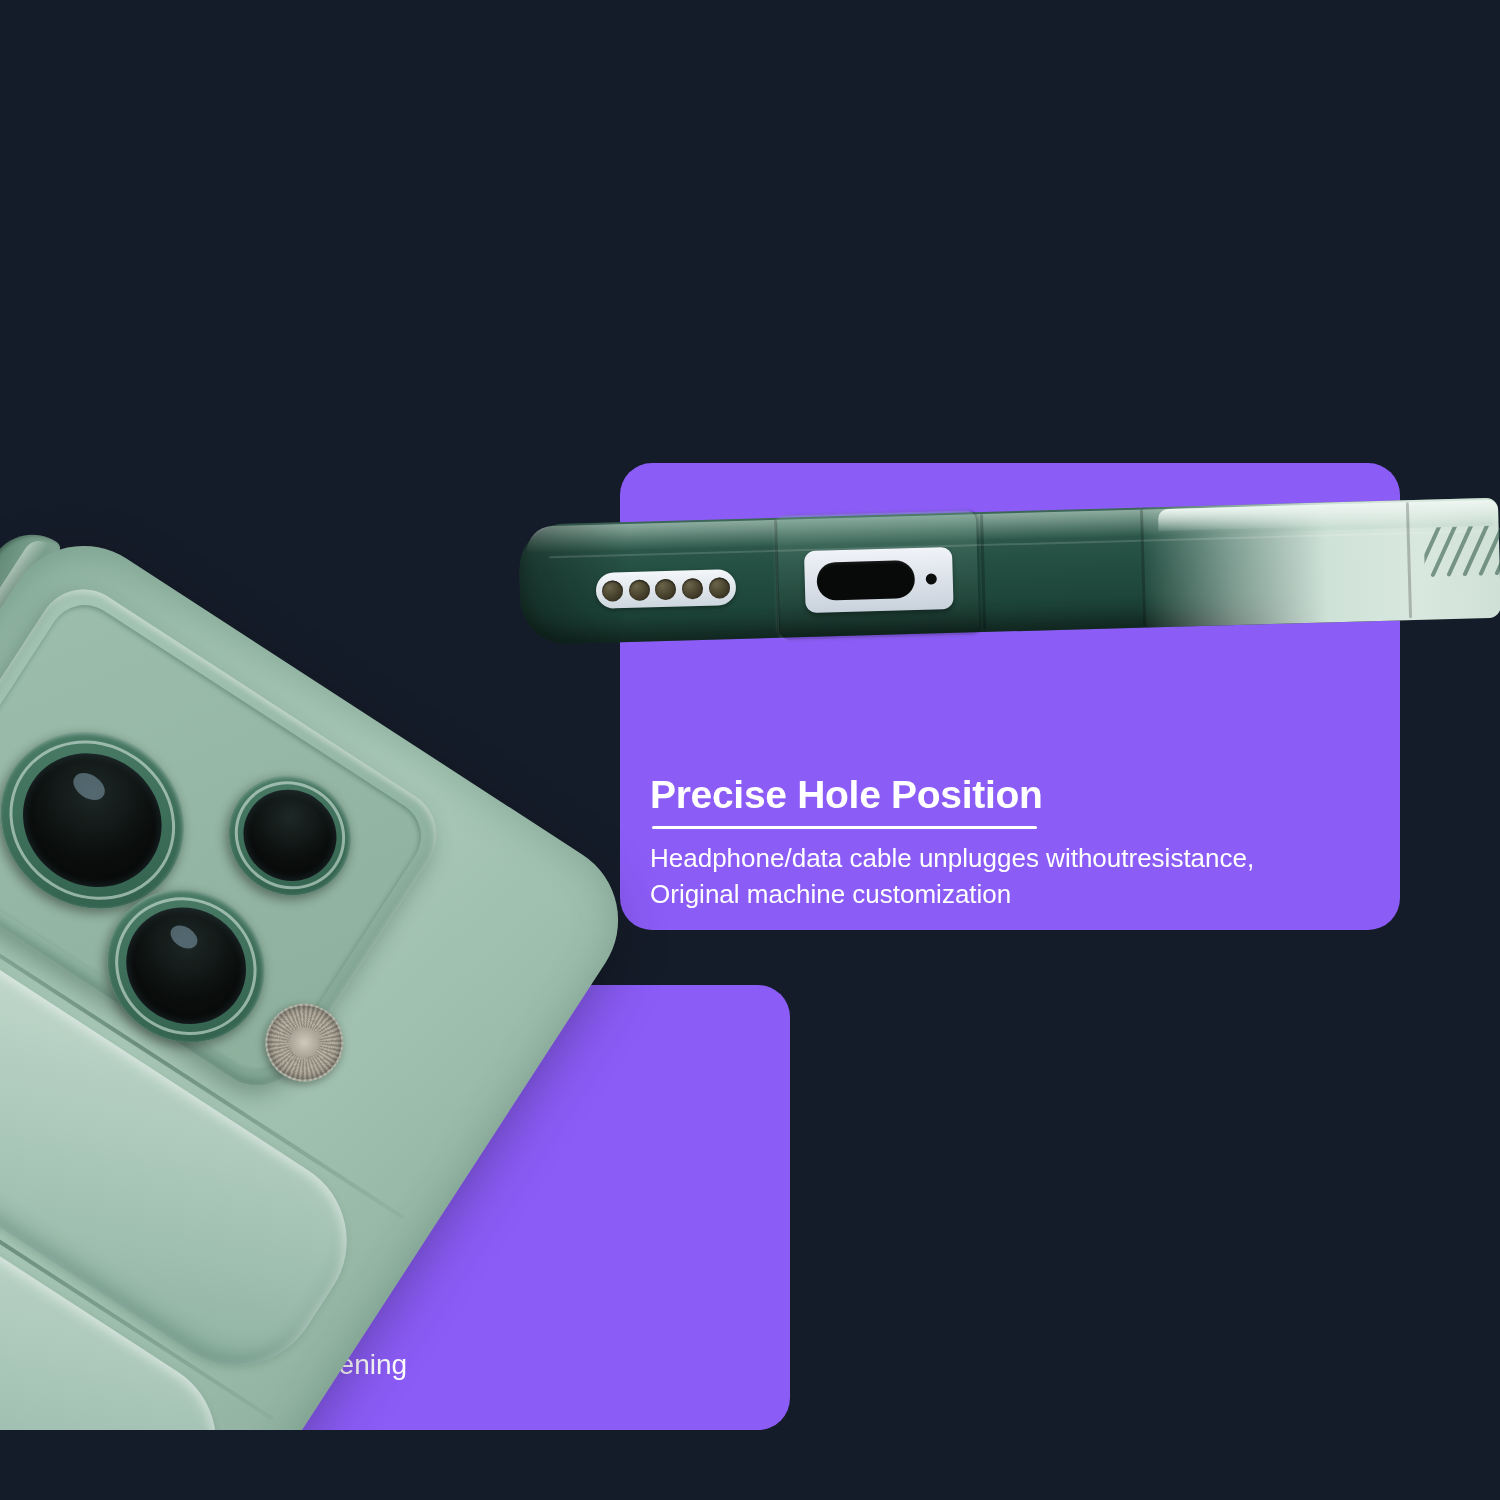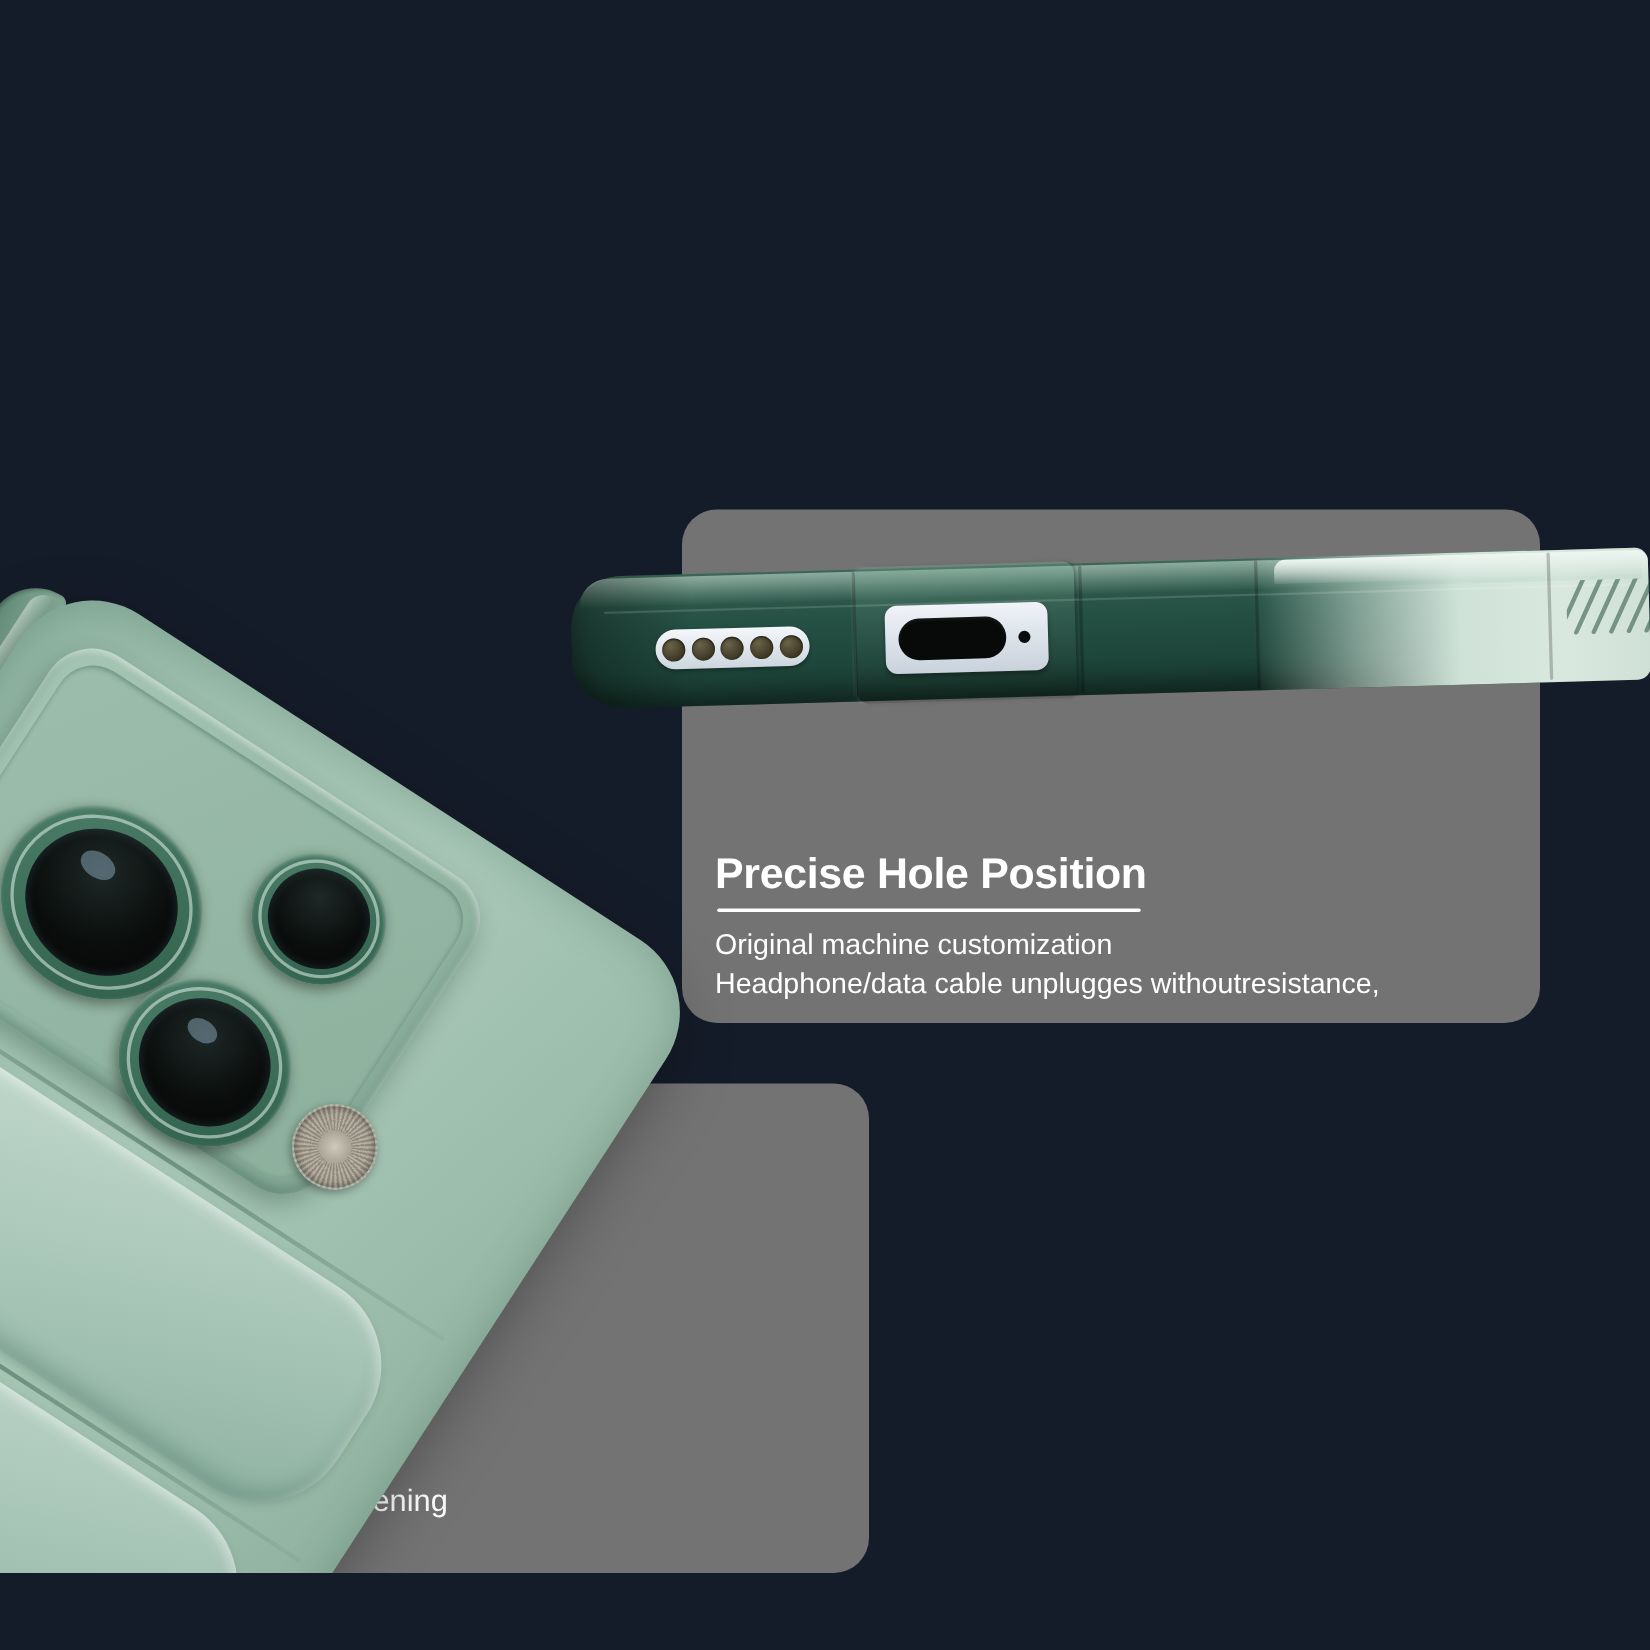--- a/index.html
+++ b/index.html
@@ -37,21 +37,21 @@
   .div-pill {
     width:110px; height:27px; border:6px solid #ffffff; border-radius:16px;
   }
   .div-dot {
     width:27px; height:27px; border:6px solid #ffffff; border-radius:50%;
   }
 
   
   .card {
     position:absolute;
-    background:#737373;
+    background:#8b5cf6;
     border-radius:32px;
   }
   #card-top   { left:620px; top:463px;  width:780px; height:467px; }
   #card-bottom{ left:32px;  top:985px;  width:758px; height:445px; }
 
   .card-title {
     color:#ffffff; font-weight:700; letter-spacing:-0.3px;
   }
   .card-rule { background:#ffffff; height:3px; border-radius:2px; }
   .card-body { color:#ffffff; font-weight:400; line-height:1.38; }
@@ -258,22 +258,22 @@
   <div class="divider-wrap">
     <div class="div-pill"></div>
     <div class="div-dot"></div>
   </div>
 </div>
 
 <div class="card" id="card-top">
   <div class="card-text">
     <div class="card-title">Precise Hole Position</div>
     <div class="card-rule"></div>
+    <div class="card-body">Headphone/data cable unplugges withoutresistance,</div>
     <div class="card-body">Original machine customization</div>
-    <div class="card-body">Headphone/data cable unplugges withoutresistance,</div>
   </div>
 </div>
 
 <div class="card" id="card-bottom">
   <div class="card-text">
     <div class="card-title">Perfect fit</div>
     <div class="card-rule"></div>
     <div class="card-body">Real machine mold opening</div>
   </div>
 </div>

